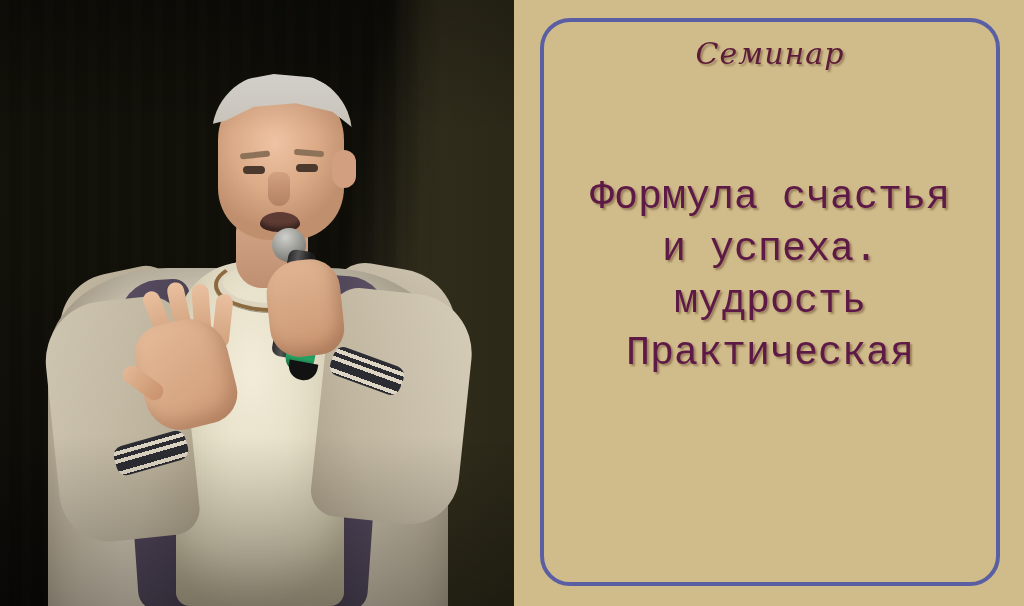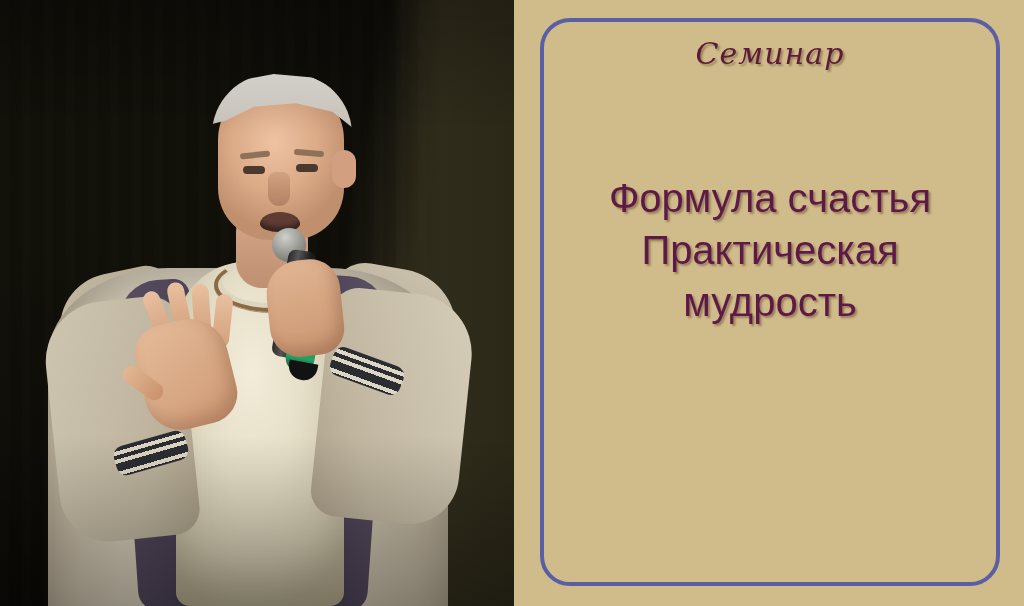--- a/index.html
+++ b/index.html
@@ -265,21 +265,21 @@
     letter-spacing: 1px;
     color: #5c1b38;
     text-shadow: 2px 2px 2px rgba(90,60,40,.45);
     font-style: italic;
   }
   .headline {
     position: absolute;
     left: 26px; top: 172px;
     width: 460px;
     text-align: center;
-    font-family: Liberation Sans, sans-serif;
+    font-family: Liberation Mono, monospace;
     font-size: 40px;
     line-height: 52px;
     font-weight: 400;
     color: #5e1a47;
     text-shadow: 2px 2px 2px rgba(100,70,45,.5);
   }
   .headline .ln { display: block; }
   .dateline {
     position: absolute;
     left: 26px; top: 494px;
@@ -345,19 +345,20 @@
     <div class="photo-shade"></div>
   </div>
 
   <div class="panel">
     <div class="panel-frame"></div>
 
     <div class="kicker">Семинар</div>
 
     <div class="headline">
       <span class="ln">Формула счастья</span>
+      <span class="ln">и успеха.</span>
+      <span class="ln">мудрость</span>
       <span class="ln">Практическая</span>
-      <span class="ln">мудрость</span>
     </div>
 
   </div>
 
 </div>
 
 </body></html>

